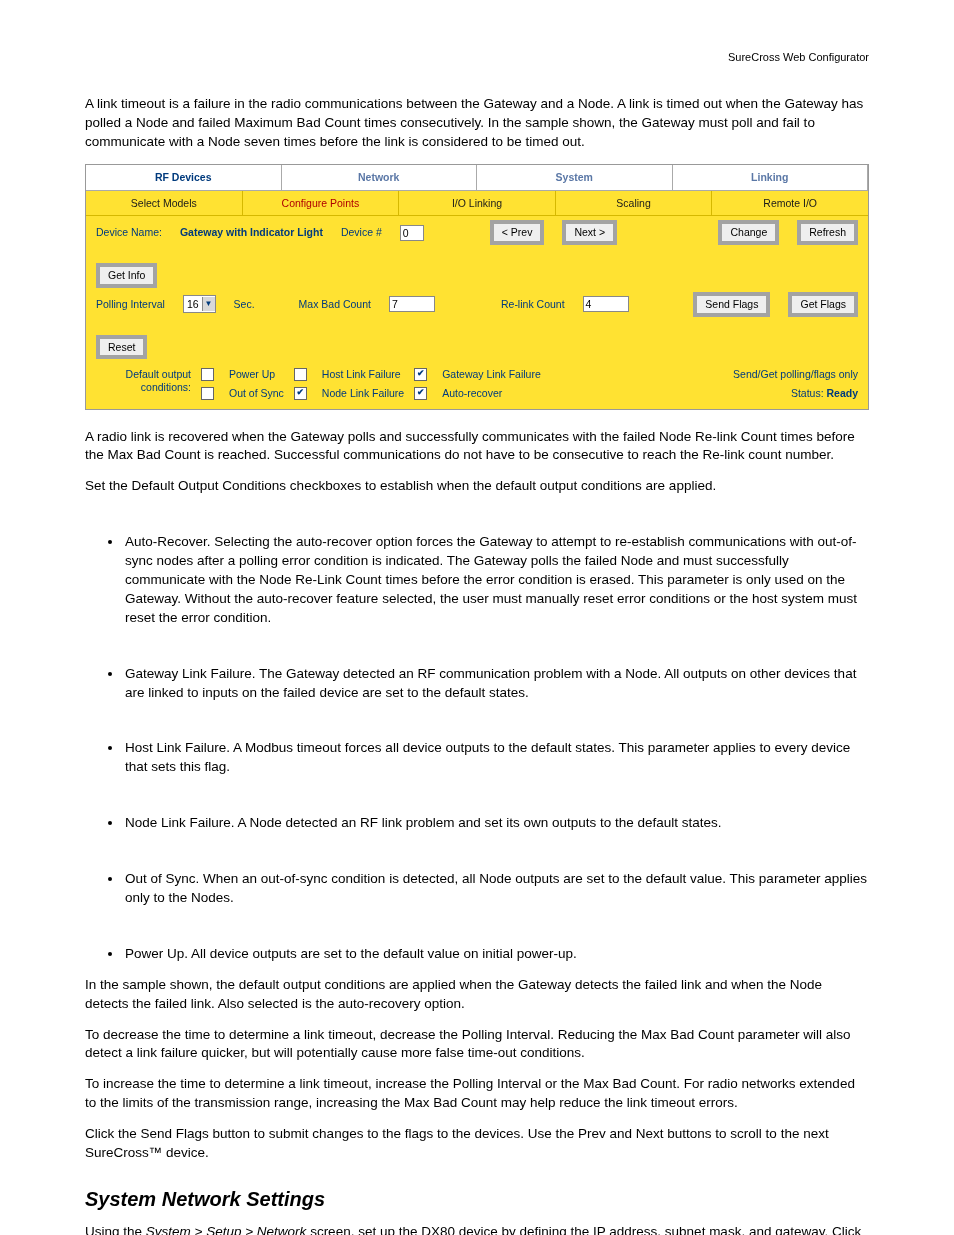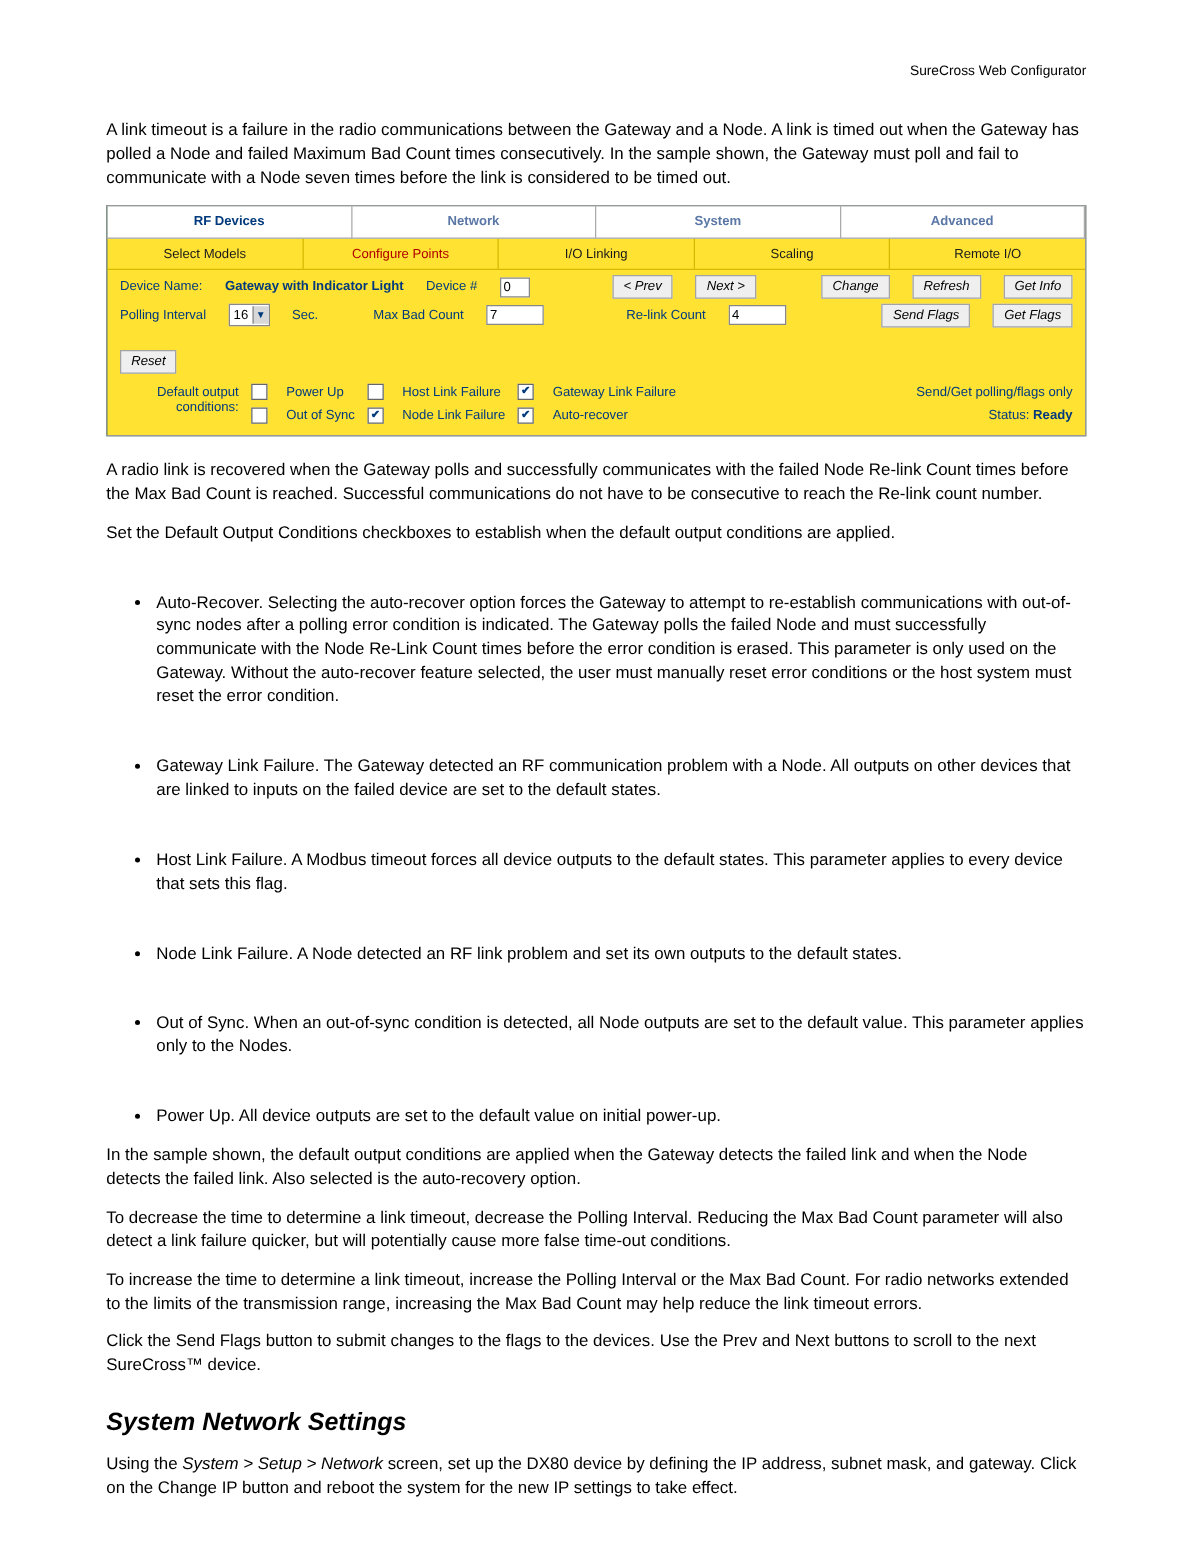--- a/index.html
+++ b/index.html
@@ -76,26 +76,25 @@
     align-items:center;
     gap:18px;
     padding:2px 0;
     color:#003a7d;
     font-size:10.5px;
     flex-wrap:wrap;
   }
   .form-row .spacer{flex:1;}
   .btn {
     background:#efefef;
-    border:1px solid #a3a3a3;
+    border:4px solid #a3a3a3;
     padding:1px 8px;
     font-size:10.5px;
     color:#000;
     white-space:nowrap;
-    font-style:italic;
   }
   .txtbox {
     background:#fff;
     border:1px solid #888;
     height:14px;
     font-size:10.5px;
     padding:0 2px;
     display:inline-block;
     line-height:14px;
     color:#000;
@@ -149,21 +148,21 @@
 
 <div class="header-right">SureCross Web Configurator</div>
 
 <p>A link timeout is a failure in the radio communications between the Gateway and a Node. A link is timed out when the Gateway has polled a Node and failed Maximum Bad Count times consecutively. In the sample shown, the Gateway must poll and fail to communicate with a Node seven times before the link is considered to be timed out.</p>
 
 <div class="screenshot">
   <div class="tabs-row1">
     <div class="tab1 active">RF Devices</div>
     <div class="tab1">Network</div>
     <div class="tab1">System</div>
-    <div class="tab1">Advanced</div>
+    <div class="tab1">Linking</div>
   </div>
   <div class="tabs-row2">
     <div class="tab2">Select Models</div>
     <div class="tab2 active">Configure Points</div>
     <div class="tab2">I/O Linking</div>
     <div class="tab2">Scaling</div>
     <div class="tab2">Remote I/O</div>
   </div>
   <div class="yellow-body">
 

